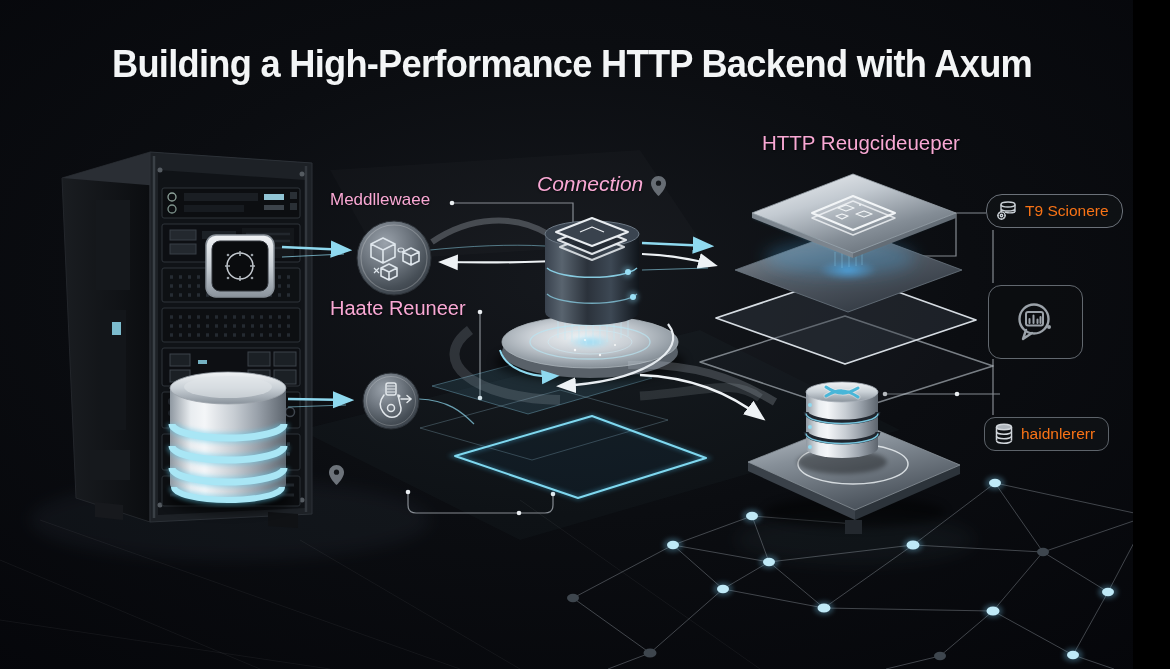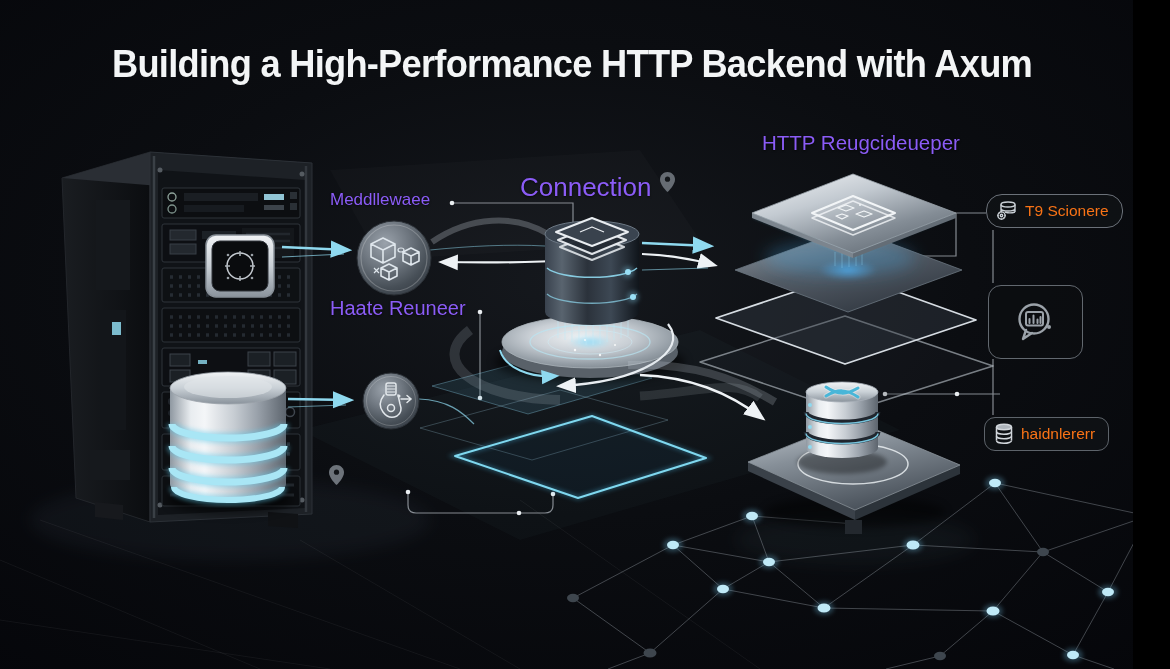--- a/index.html
+++ b/index.html
@@ -2,21 +2,21 @@
 <html><head>
 <meta charset="utf-8">
 <style>
   html,body{margin:0;padding:0;background:#000;}
   .canvas{position:relative;width:1133px;height:669px;overflow:hidden;background:#07090c;
           font-family:"Liberation Sans",sans-serif;}
   .canvas svg.scene{position:absolute;left:0;top:0;}
   .title{position:absolute;left:112px;top:42px;margin:0;font-size:39px;font-weight:bold;
          color:#f3f5f6;letter-spacing:-0.8px;transform:scaleX(.93);transform-origin:left top;
          white-space:nowrap;}
-  .lbl{position:absolute;display:flex;align-items:flex-start;gap:8px;color:#8b5cf6;
+  .lbl{position:absolute;display:flex;align-items:flex-end;gap:8px;color:#f9a8d4;
        white-space:nowrap;text-shadow:0 1px 2px rgba(0,0,0,.6);}
   .lbl .pin{flex:0 0 auto;opacity:.8;}
   .badge{position:absolute;display:flex;align-items:center;gap:7px;
          border:1.5px solid #6b7179;border-radius:16px;background:rgba(16,18,22,.82);
          color:#f97316;font-size:15.5px;padding:5px 13px 5px 9px;white-space:nowrap;}
   .badge.square{border-radius:11px;border-color:#5d636a;}
   .card{position:absolute;border:1.5px solid #62686f;border-radius:13px;
         background:rgba(12,14,17,.55);display:flex;align-items:center;justify-content:center;}
 </style>
 </head>
@@ -436,21 +436,21 @@
 <h1 class="title">Building a High-Performance HTTP Backend with Axum</h1>
 
 <div class="lbl" style="left:330px;top:190px;font-size:17px;">
   <span>Meddllewaee</span>
 </div>
 
 <div class="lbl" style="left:330px;top:297px;font-size:20px;">
   <span>Haate Reuneer</span>
 </div>
 
-<div class="lbl" style="left:520px;top:172px;font-size:26px;">
+<div class="lbl" style="left:537px;top:172px;font-size:21px;font-style:italic;">
   <span>Connection</span>
   <svg class="pin" width="15" height="20" viewBox="0 0 15 20">
     <path d="M7.5,0 C3.4,0 0,3.3 0,7.4 C0,13 7.5,20 7.5,20 C7.5,20 15,13 15,7.4 C15,3.3 11.6,0 7.5,0 Z" fill="#7c838b"></path>
     <circle cx="7.5" cy="7.2" r="2.6" fill="#14171b"></circle>
   </svg>
 </div>
 
 <div class="lbl" style="left:329px;top:465px;font-size:19.5px;">
   <svg class="pin" width="15" height="20" viewBox="0 0 15 20">
     <path d="M7.5,0 C3.4,0 0,3.3 0,7.4 C0,13 7.5,20 7.5,20 C7.5,20 15,13 15,7.4 C15,3.3 11.6,0 7.5,0 Z" fill="#868d95"></path>

